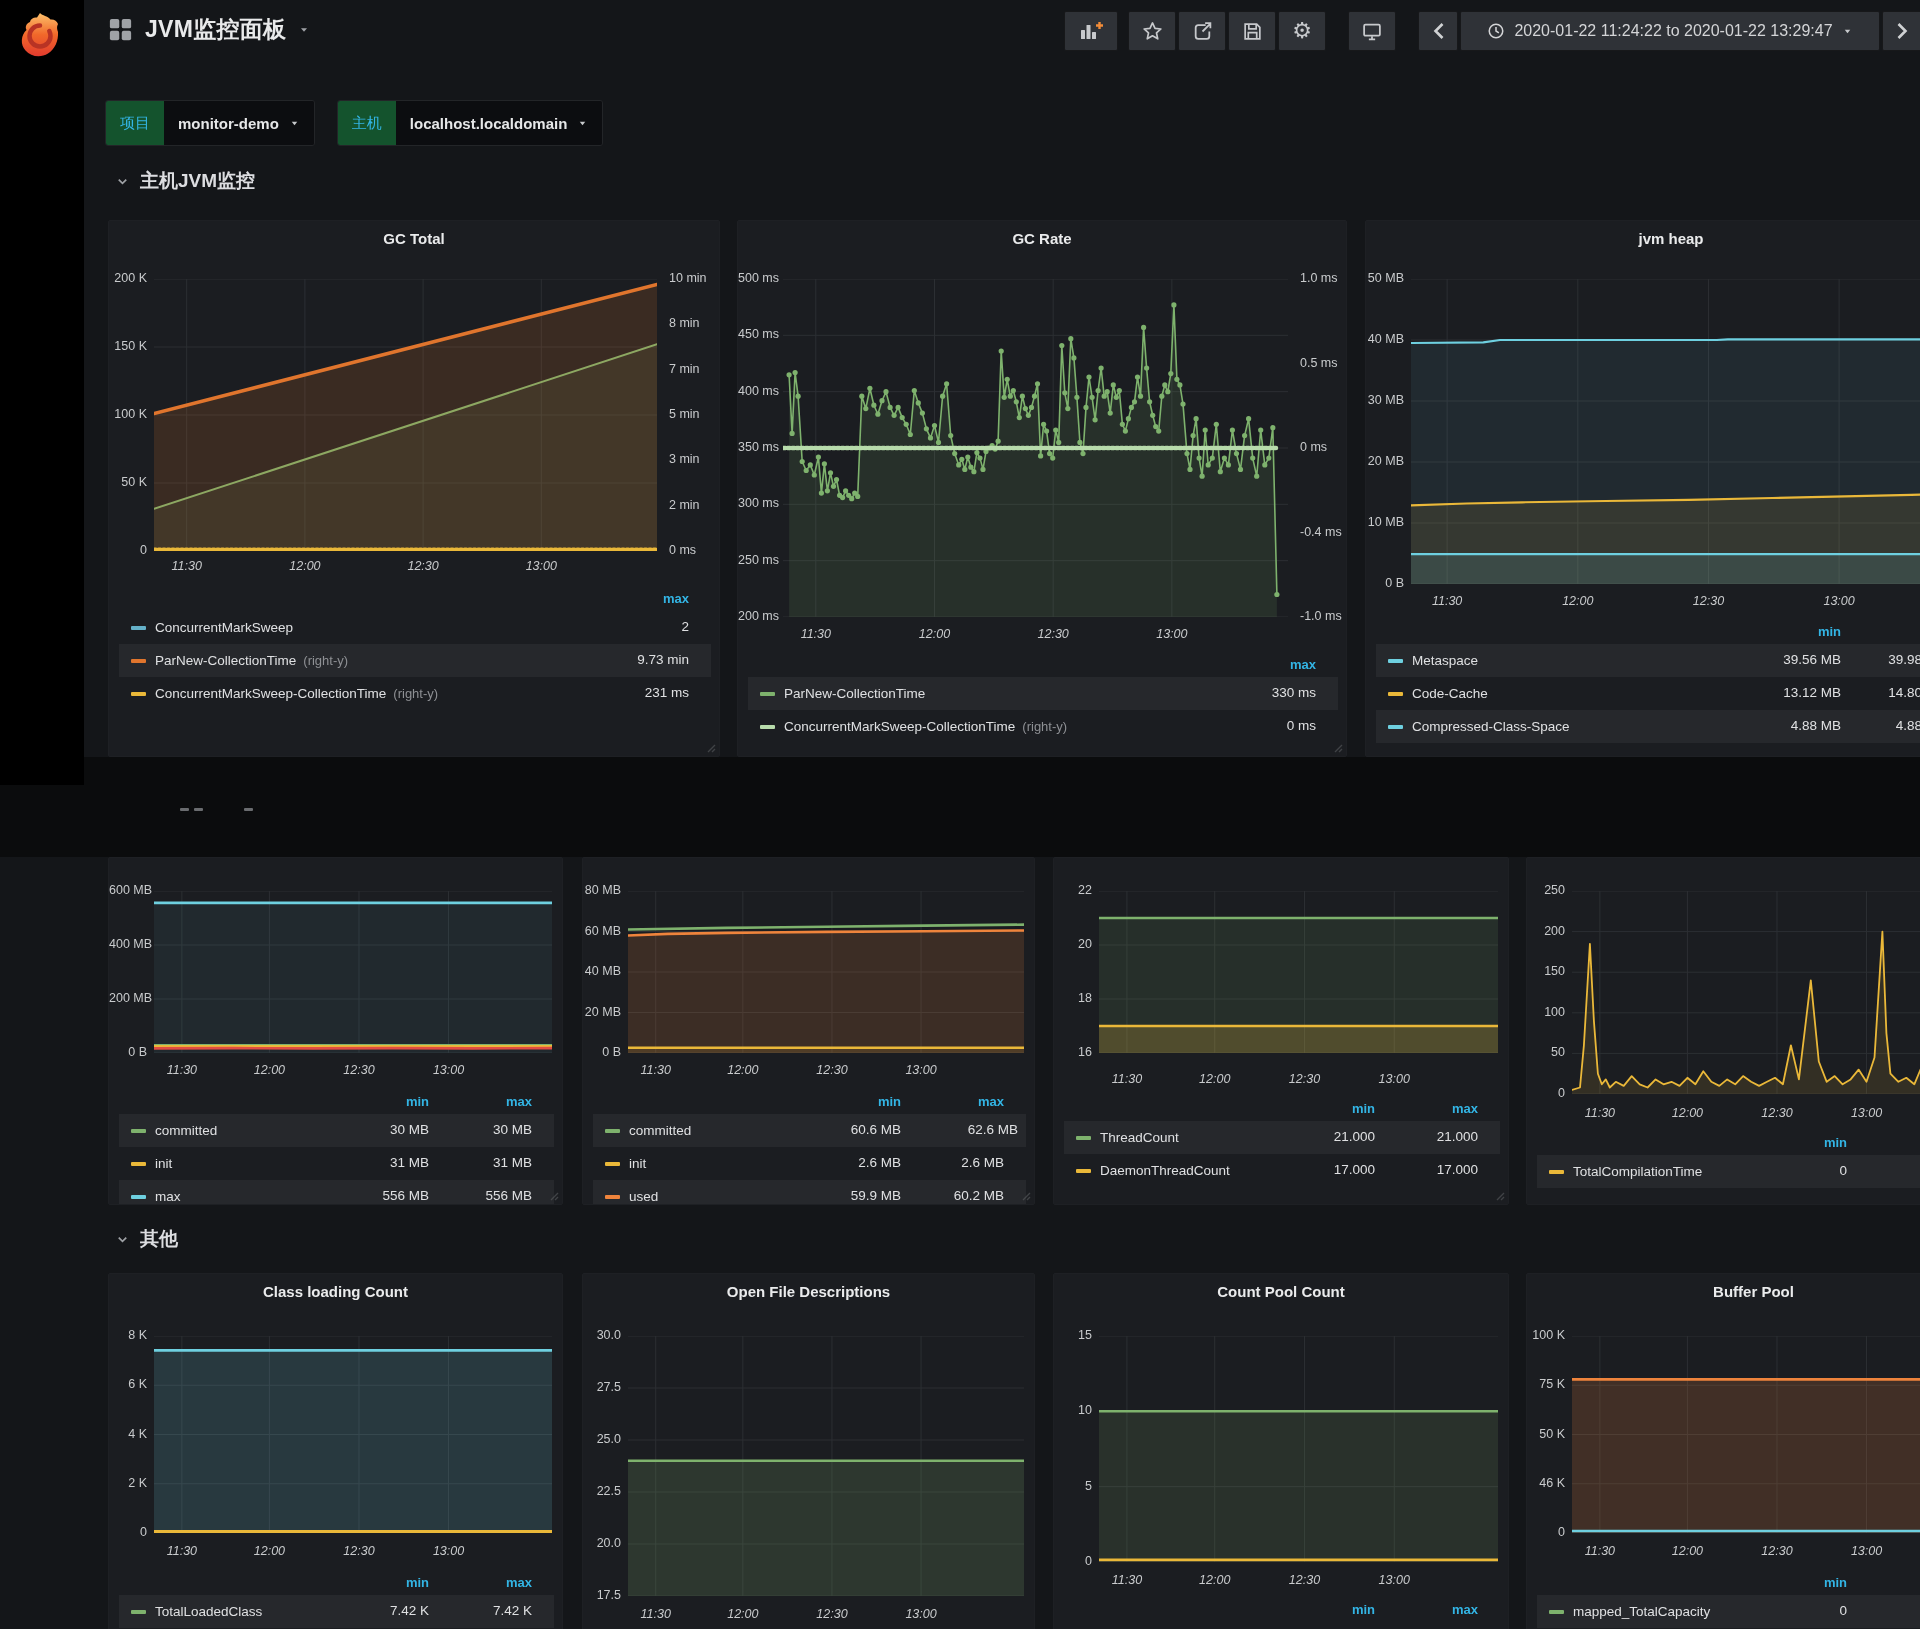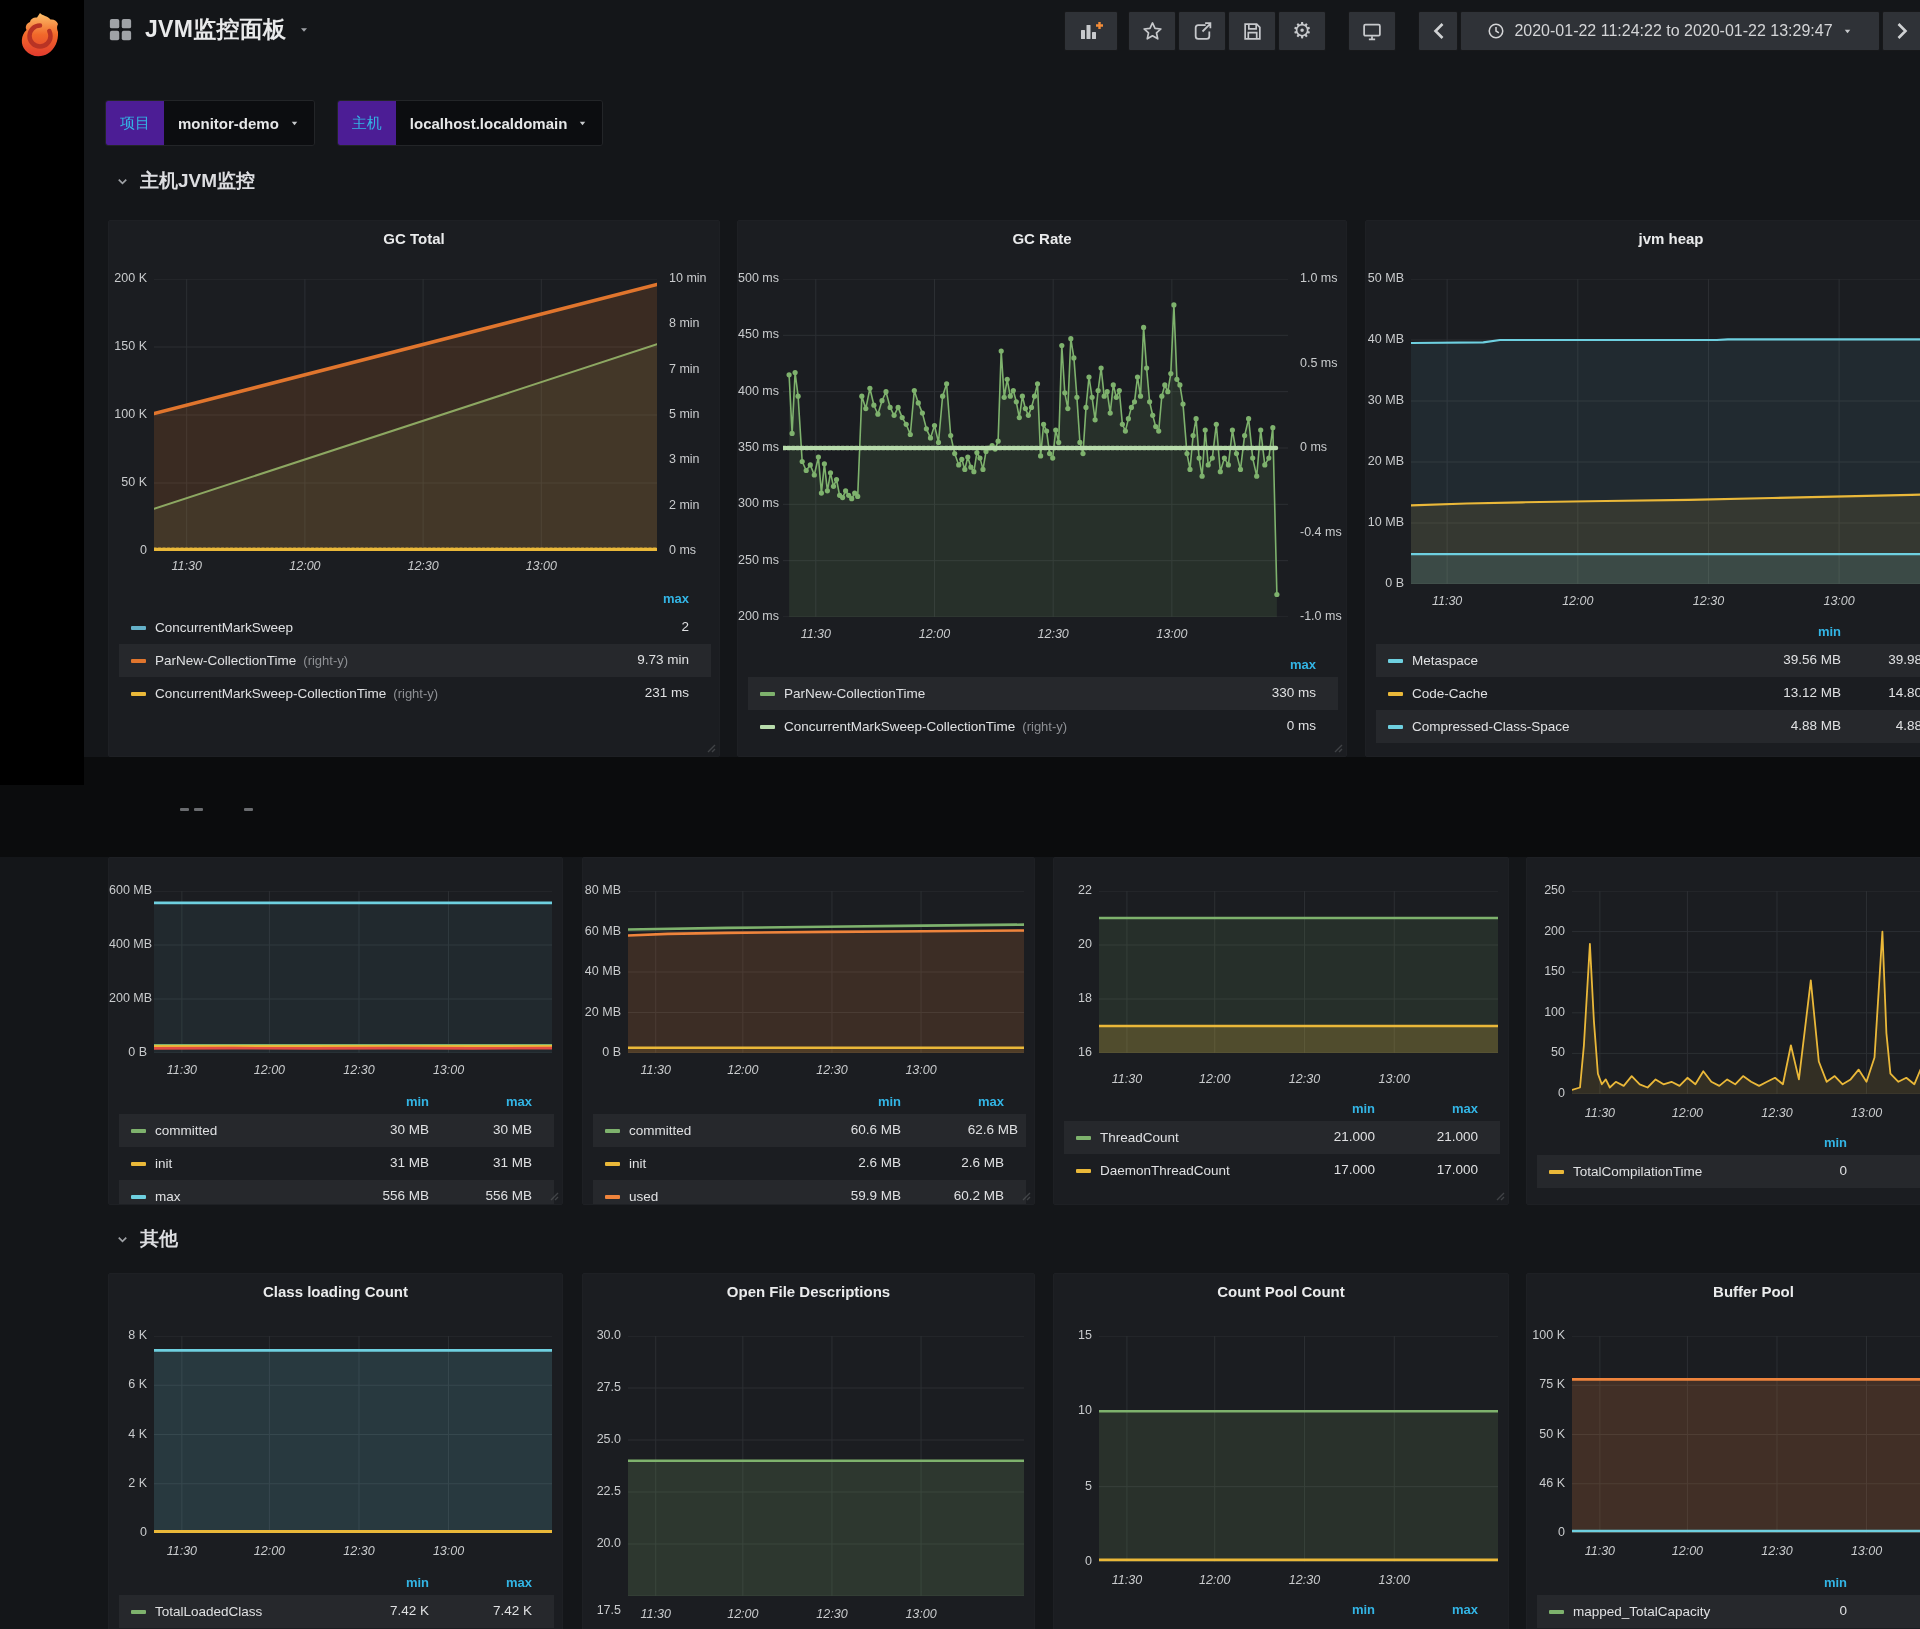--- a/index.html
+++ b/index.html
@@ -13,21 +13,21 @@
   .nav-left{position:absolute;left:24px;top:14px;display:flex;align-items:center;gap:12px;}
   .dash-title{font-size:23px;font-weight:bold;color:#e9eaeb;margin:0;letter-spacing:.3px;}
   .toolbar{position:absolute;top:11px;left:980px;display:flex;align-items:center;height:40px;}
   .tbtn{height:40px;background:#2f3237;border:1px solid #17181a;border-radius:2px;display:flex;align-items:center;justify-content:center;color:#c7c9cc;cursor:pointer;margin-right:2px;}
   .tbtn.sq{width:48px;}
   .timebox{padding:0 14px;display:flex;align-items:center;gap:9px;width:420px;justify-content:center;}
   .timetext{font-size:16px;color:#d4d5d7;white-space:nowrap;}
   
   .submenu{position:absolute;left:84px;top:100px;display:flex;gap:22px;padding-left:21px;}
   .varbox{display:flex;height:46px;border-radius:3px;overflow:hidden;border:1px solid #232528;}
-  .varlabel{background:#4c1d95;color:#33b5e5;font-size:15px;display:flex;align-items:center;padding:0 14px;}
+  .varlabel{background:#14532d;color:#33b5e5;font-size:15px;display:flex;align-items:center;padding:0 14px;}
   .varvalue{background:#0c0d10;color:#e6e7e8;font-size:15px;font-weight:bold;display:flex;align-items:center;gap:10px;padding:0 14px;}
   
   .rowtitle{position:absolute;display:flex;align-items:center;gap:10px;color:#dcdde0;font-size:19px;font-weight:bold;cursor:pointer;}
   
   .band{position:absolute;left:0;top:757px;width:1920px;height:100px;background:#0b0c0d;}
   .sliver{position:absolute;top:51px;height:3px;background:#6a6c6f;border-radius:1px;}
   
   .panel{position:absolute;background:#1b1d21;border:1px solid #1e2024;border-radius:2px;overflow:hidden;}
   .ptitle{position:absolute;top:9px;left:0;right:0;text-align:center;font-size:15px;font-weight:bold;color:#eaebec;}
   .ytick,.y2tick,.xtick{position:absolute;font-size:12.5px;color:#c9cbcd;white-space:nowrap;}
@@ -748,21 +748,21 @@
           </div>
         </div>
       </div>
       <div class="panel" style="left: 582px; top: 1273px; width: 453px; height: 400px;">
         <div class="ptitle">Open File Descriptions</div>
         <span class="ytick" style="left: 0px; width: 38px; top: 54px;">30.0</span>
         <span class="ytick" style="left: 0px; width: 38px; top: 106px;">27.5</span>
         <span class="ytick" style="left: 0px; width: 38px; top: 158px;">25.0</span>
         <span class="ytick" style="left: 0px; width: 38px; top: 210px;">22.5</span>
         <span class="ytick" style="left: 0px; width: 38px; top: 262px;">20.0</span>
-        <span class="ytick" style="left: 0px; width: 38px; top: 314px; margin-top: 15px;">17.5</span>
+        <span class="ytick" style="left: 0px; width: 38px; top: 314px;">17.5</span>
         <svg width="396" height="260" viewBox="0 0 396 260" class="plot" style="left: 45px; top: 62px;">
           <line x1="0" y1="0" x2="396" y2="0" stroke="#2c2f33" stroke-width="1"></line>
           <line x1="0" y1="52" x2="396" y2="52" stroke="#2c2f33" stroke-width="1"></line>
           <line x1="0" y1="104" x2="396" y2="104" stroke="#2c2f33" stroke-width="1"></line>
           <line x1="0" y1="156" x2="396" y2="156" stroke="#2c2f33" stroke-width="1"></line>
           <line x1="0" y1="208" x2="396" y2="208" stroke="#2c2f33" stroke-width="1"></line>
           <line x1="0" y1="260" x2="396" y2="260" stroke="#2c2f33" stroke-width="1"></line>
           <line x1="27.720000000000002" y1="0" x2="27.720000000000002" y2="260" stroke="#2c2f33" stroke-width="1"></line>
           <line x1="114.83999999999999" y1="0" x2="114.83999999999999" y2="260" stroke="#2c2f33" stroke-width="1"></line>
           <line x1="203.94" y1="0" x2="203.94" y2="260" stroke="#2c2f33" stroke-width="1"></line>

